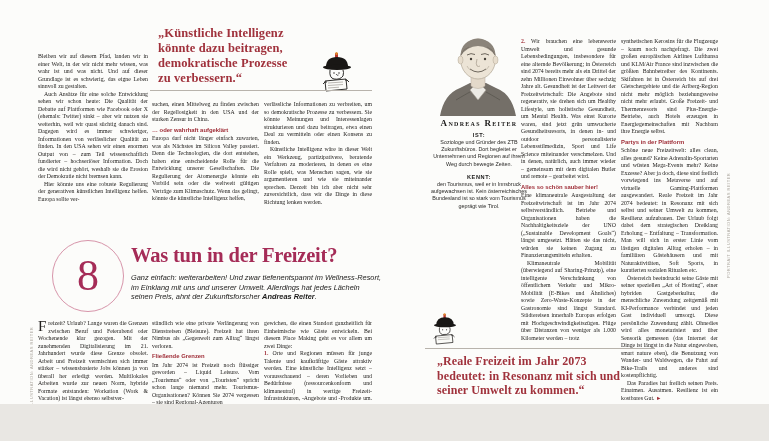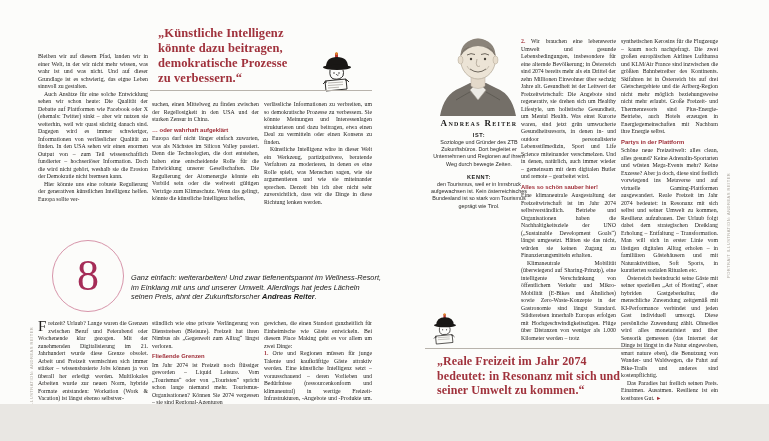--- a/index.html
+++ b/index.html
@@ -109,20 +109,21 @@
     </div>
 
     <div class="abs col" style="left:264px;top:101px;width:108px;">
       <p>verlässliche Informationen zu verbreiten, um so demokratische Prozesse zu verbessern. Sie könnte Meinungen und Interessenlagen strukturieren und dazu beitragen, etwa einen Deal zu vermitteln oder einen Konsens zu finden.</p>
       <p class="ind">Künstliche Intelligenz wäre in dieser Welt ein Werkzeug, partizipativere, beratende Verfahren zu moderieren, in denen es eine Rolle spielt, was Menschen sagen, wie sie argumentieren und wie sie miteinander sprechen. Derzeit bin ich aber nicht sehr zuversichtlich, dass wir die Dinge in diese Richtung lenken werden.</p>
     </div>
 
     <div class="abs circle8" style="left:52px;top:240px;">
       <span>8</span>
     </div>
+    <div class="abs headline" style="left:131px;top:244px;width:252px;">Was tun in der Freizeit?</div>
     <div class="abs standfirst" style="left:131px;top:273px;width:252px;font-style:italic;">
       <span>Ganz einfach: weiterarbeiten! Und zwar tiefenentspannt im Wellness-Resort, im Einklang mit uns und unserer Umwelt. Allerdings hat jedes Lächeln seinen Preis, ahnt der Zukunftsforscher </span><span class="bold">Andreas Reiter</span><span>.</span>
     </div>
 
     <div class="abs col" style="left:38px;top:320px;width:110px;">
       <p><span class="dropcap">F</span><span>reizeit? Urlaub? Lange waren die Grenzen zwischen Beruf und Feierabend oder Wochenende klar gezogen. Mit der zunehmenden Digitalisierung im 21. Jahrhundert wurde diese Grenze obsolet. Arbeit und Freizeit vermischten sich immer stärker – wissensbasierte Jobs können ja von überall her erledigt werden. Multilokales Arbeiten wurde zur neuen Norm, hybride Formate entstanden: Workation (Work &amp; Vacation) ist längst ebenso selbstver-</span></p>
     </div>
     <div class="abs col" style="left:152px;top:320px;width:107px;">
       <p>ständlich wie eine private Verlängerung von Dienstreisen (Bleisure). Freizeit hat ihren Nimbus als „Gegenwelt zum Alltag“ längst verloren.</p>
       <p class="subhead">Fließende Grenzen</p>
@@ -191,21 +192,21 @@
         <circle cx="21" cy="21" r="0.7" fill="#191715"></circle>
         <circle cx="26" cy="21" r="0.7" fill="#191715"></circle>
         <polygon points="12,29 33,27 34,37 13,39" fill="#fbfbf8" stroke="#191715" stroke-width="0.9"></polygon>
         <path d="M15,31 L30,30 M15,33.5 L30,32.5" stroke="#8d8881" stroke-width="0.6"></path>
         <path d="M10,32 q2,-3 4,-2 M36,30 q-2,-3 -4,-2" fill="none" stroke="#191715" stroke-width="0.9"></path>
       </svg>
     </div>
 
     <div class="abs rule" style="left:40px;top:348px;width:230px;"></div>
 
-    <div class="abs pullquote small" style="left:52px;top:354px;width:228px;">„Reale Freizeit im Jahr 2074
+    <div class="abs pullquote small" style="left:52px;top:354px;width:228px;">„Reale Freizeit im Jahr 2073
 bedeutet: in Resonanz mit sich und
 seiner Umwelt zu kommen.“</div>
 
     <div class="abs vcredit" style="left:341px;top:148px;height:130px;">PORTRAIT ILLUSTRATION: ANDREAS REITER</div>
 
     <div class="abs pfoot" style="left:151px;top:418px;width:222px;">
       <span>Februar 2024</span><span class="sep">|</span><span class="brand">Der Pragmaticus</span><span class="sep">|</span><span class="pnum">41</span>
     </div>
   </div>
 

